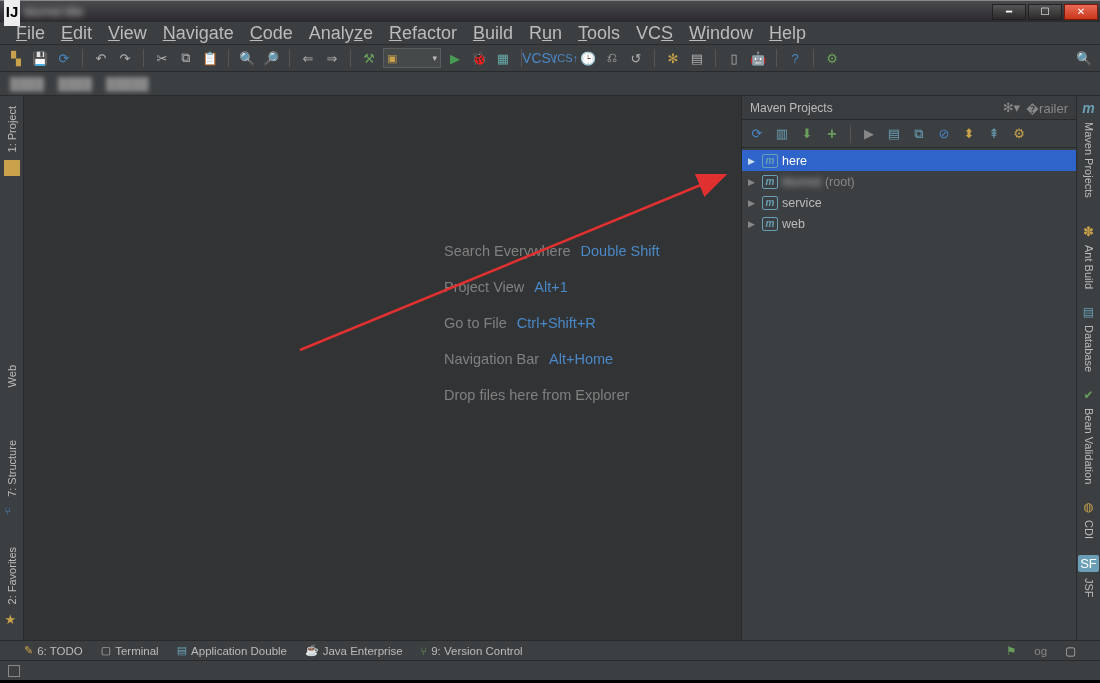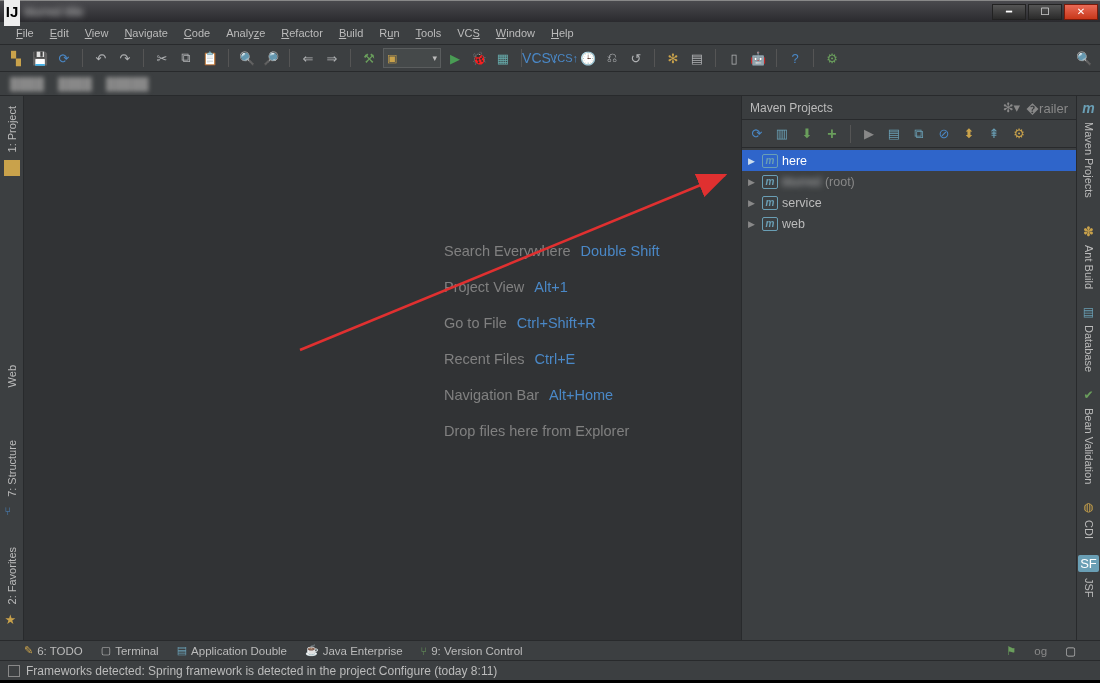--- a/index.html
+++ b/index.html
@@ -9,21 +9,21 @@
   .titlebar { height: 22px; background: linear-gradient(#4a4a4e,#2a2a2e); border-top:1px solid #888; display:flex; align-items:center; }
   .titlebar-icon { width:16px; height:28px; background:#eee; color:#000; font-size:15px; font-weight:bold; display:flex; align-items:center; justify-content:center; margin:0 4px; }
   .titlebar-text { flex:1; color:#ccc; font-size:12px; filter: blur(3px); }
   .win-controls { display:flex; gap:2px; margin-right:2px;}
   .win-btn { width:34px; height:16px; display:flex; align-items:center; justify-content:center; font-size:10px; color:#fff; }
   .win-min, .win-max { background: linear-gradient(#555,#2a2a2a); border:1px solid #222; }
   .win-close { background: linear-gradient(#e96a56,#c8371a); border:1px solid #7a1a0a; }
   
   
   .menubar { height: 22px; background: #3c3f41; display:flex; align-items:center; padding:0 8px; gap:0; }
-  .menubar span { color:#bbb; font-size:11px; padding:2px 8px; cursor:default; }
+  .menubar span { color:#bbb; font-size:18px; padding:2px 8px; cursor:default; }
   .menubar span u { text-decoration: underline; }
   
   
   .toolbar { height: 28px; background: #3c3f41; border-top:1px solid #282a2c; border-bottom:1px solid #282a2c; display:flex; align-items:center; padding:0 6px; gap:4px; }
   .toolbar .sep { width:1px; height:18px; background:#555; margin:0 4px; }
   .toolbar .ticon { width:20px; height:20px; display:flex; align-items:center; justify-content:center; color:#afb1b3; font-size:13px; }
   .toolbar .combo { width:58px; height:20px; background:#45494a; border:1px solid #5a5d5e; display:flex; align-items:center; padding:0 3px; color:#bbb; font-size:11px; justify-content:space-between;}
   .toolbar .run { color:#499c54; }
   .toolbar .bug { color:#499c54; }
   .toolbar .spacer { flex:1; }
@@ -193,23 +193,20 @@
       <div class="welcome-row">
         <span>Search Everywhere</span><span class="short">Double Shift</span>
       </div>
       <div class="welcome-row">
         <span>Project View</span><span class="short">Alt+1</span>
       </div>
       <div class="welcome-row">
         <span>Go to File</span><span class="short">Ctrl+Shift+R</span>
       </div>
       <div class="welcome-row">
-        <span>Recent Files</span><span class="short">Ctrl+E</span>
-      </div>
-      <div class="welcome-row">
         <span>Navigation Bar</span><span class="short">Alt+Home</span>
       </div>
       <div class="welcome-row">
         <span>Drop files here from Explorer</span>
       </div>
     </div>
   </div>
 
   <div class="maven-panel">
     <div class="maven-header">
@@ -312,21 +309,20 @@
       <span>9: Version Control</span>
     </div>
   <div class="flex"></div>
   <div class="btab" style="color:#6a9e5c">⚑</div>
   <div class="btab" style="color:#888">og</div>
   <div class="btab">▢</div>
 </div>
 
 <div class="statusbar">
   <div class="chk"></div>
-  <span>Frameworks detected: Spring framework is detected in the project Configure (today 8:11)</span>
 </div>
 
 <div class="bottom-border"></div>
 
 <svg class="arrow-svg" width="1100" height="683">
   <defs>
     <marker id="ah" markerWidth="12" markerHeight="10" refX="11" refY="5" orient="auto">
       <polygon points="0 0, 12 5, 0 10" fill="#e03030"></polygon>
     </marker>
   </defs>

